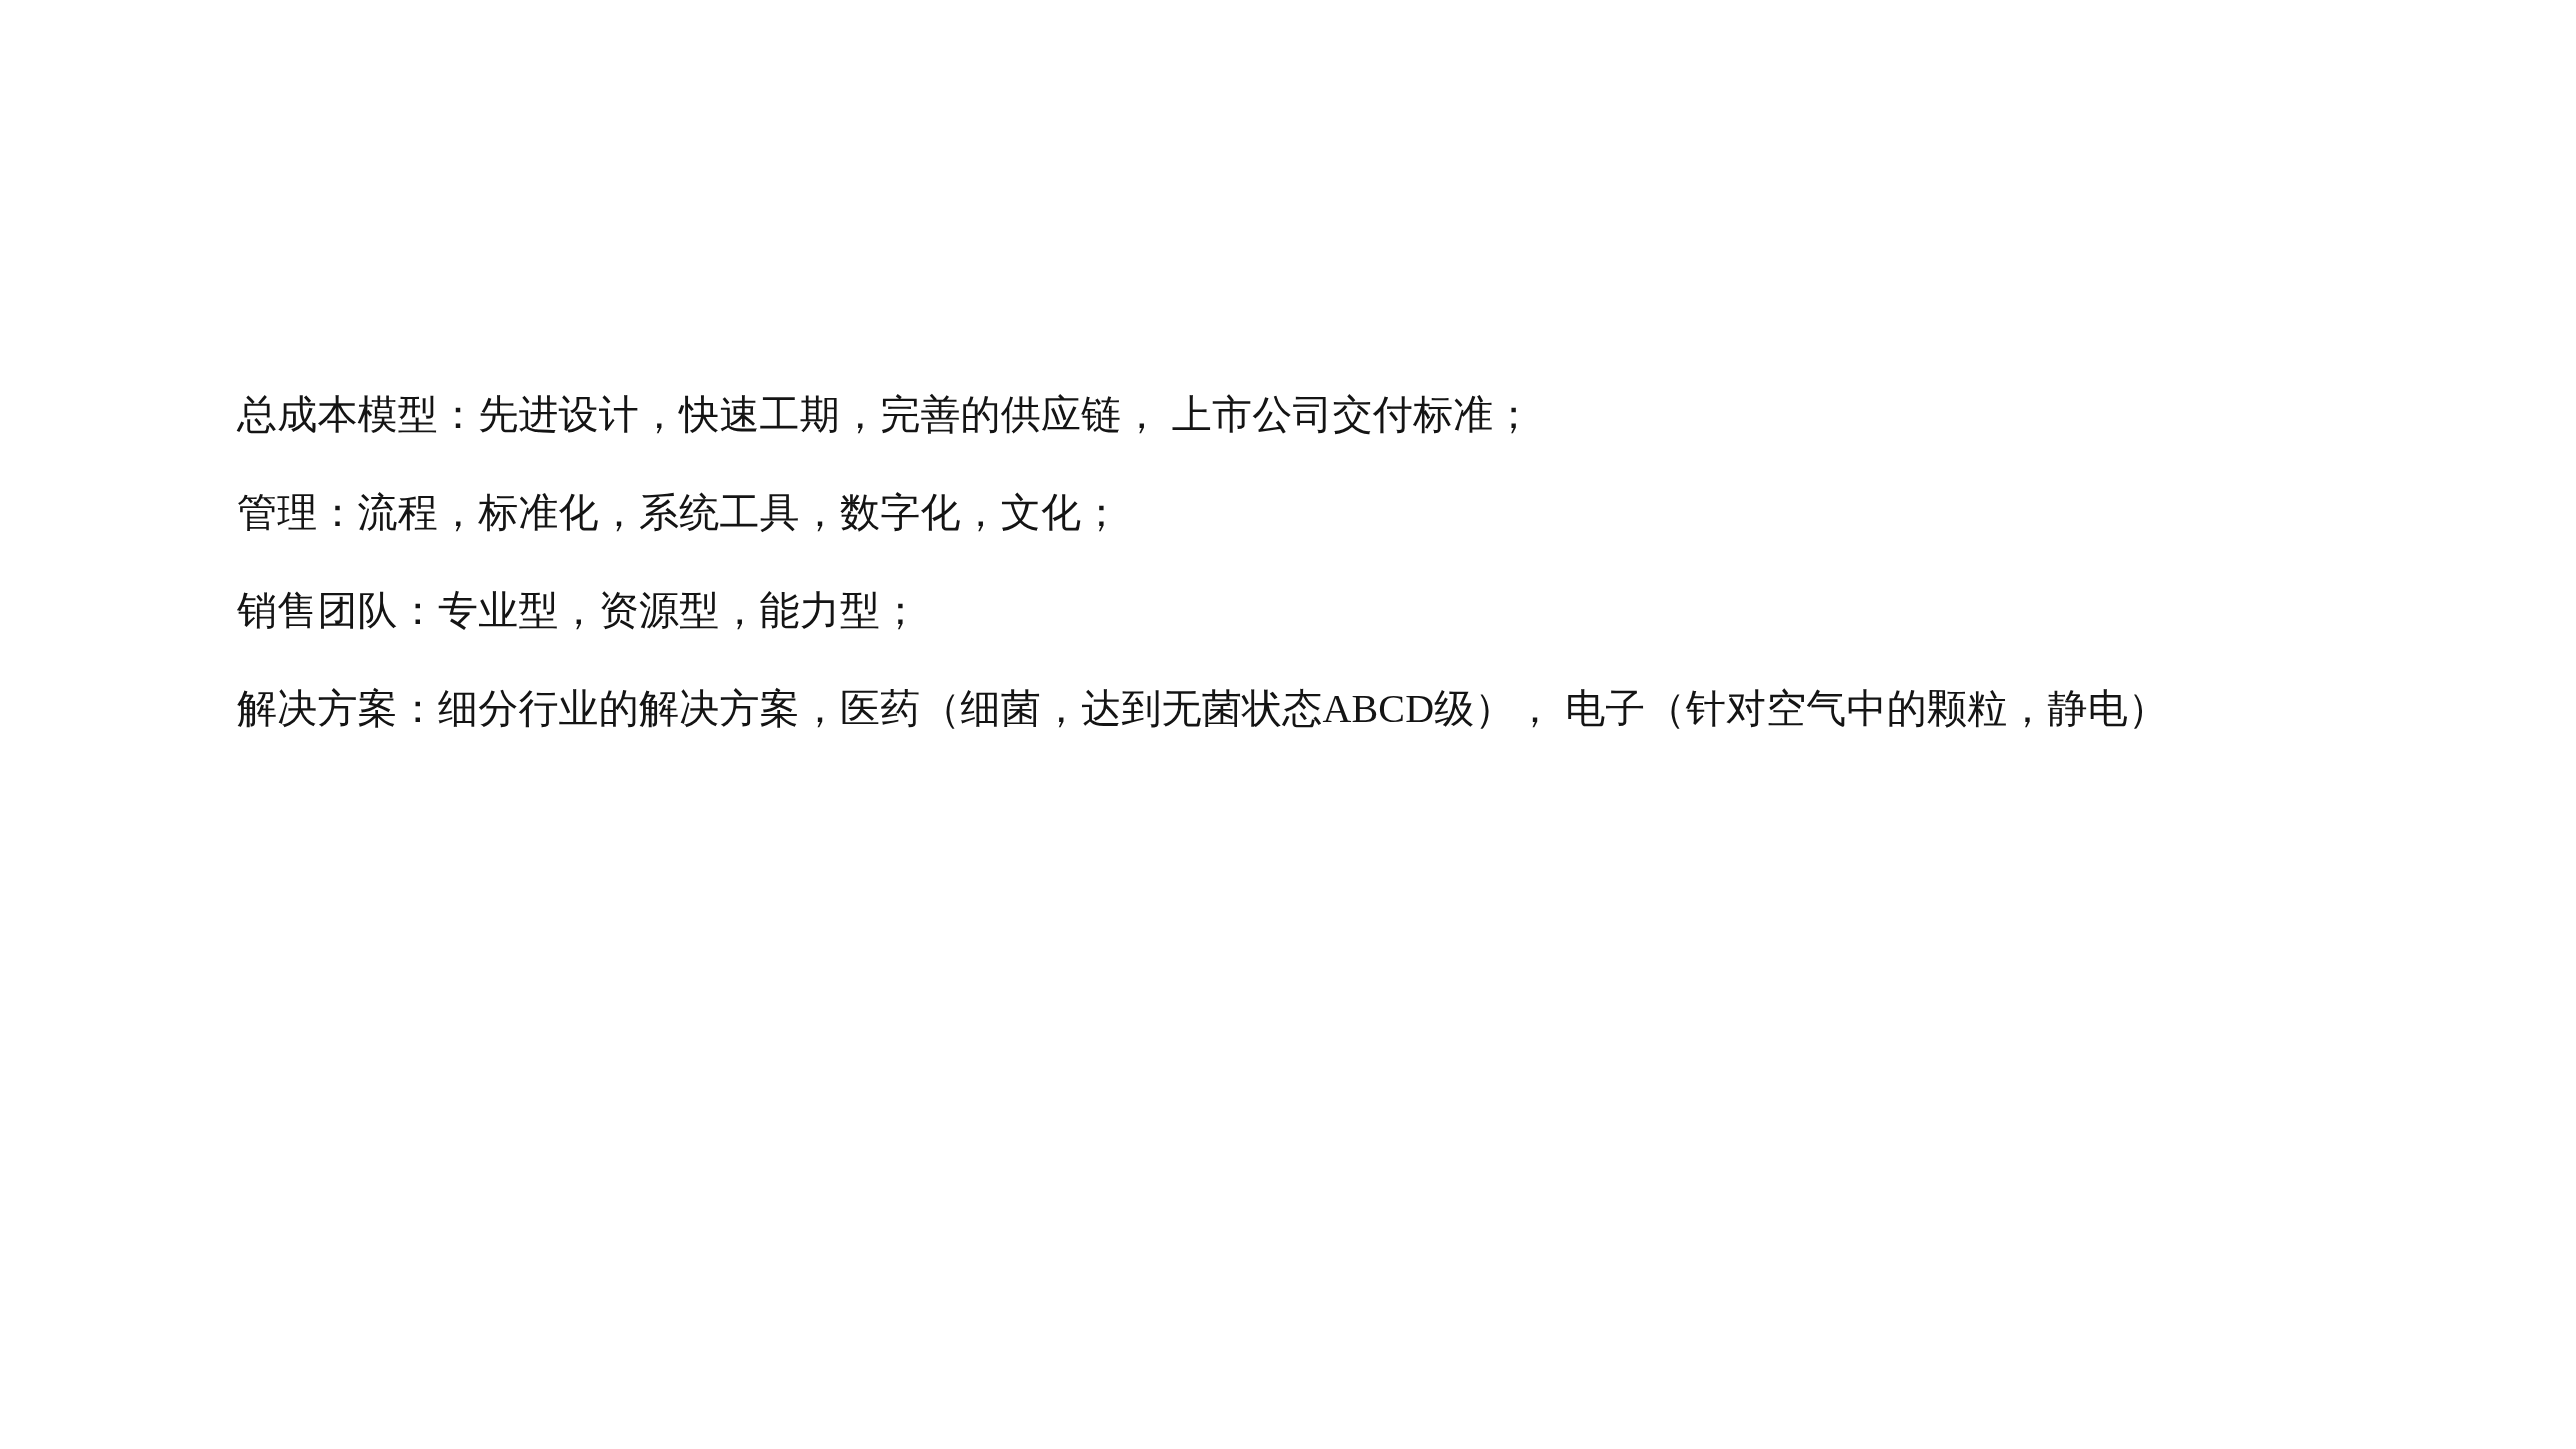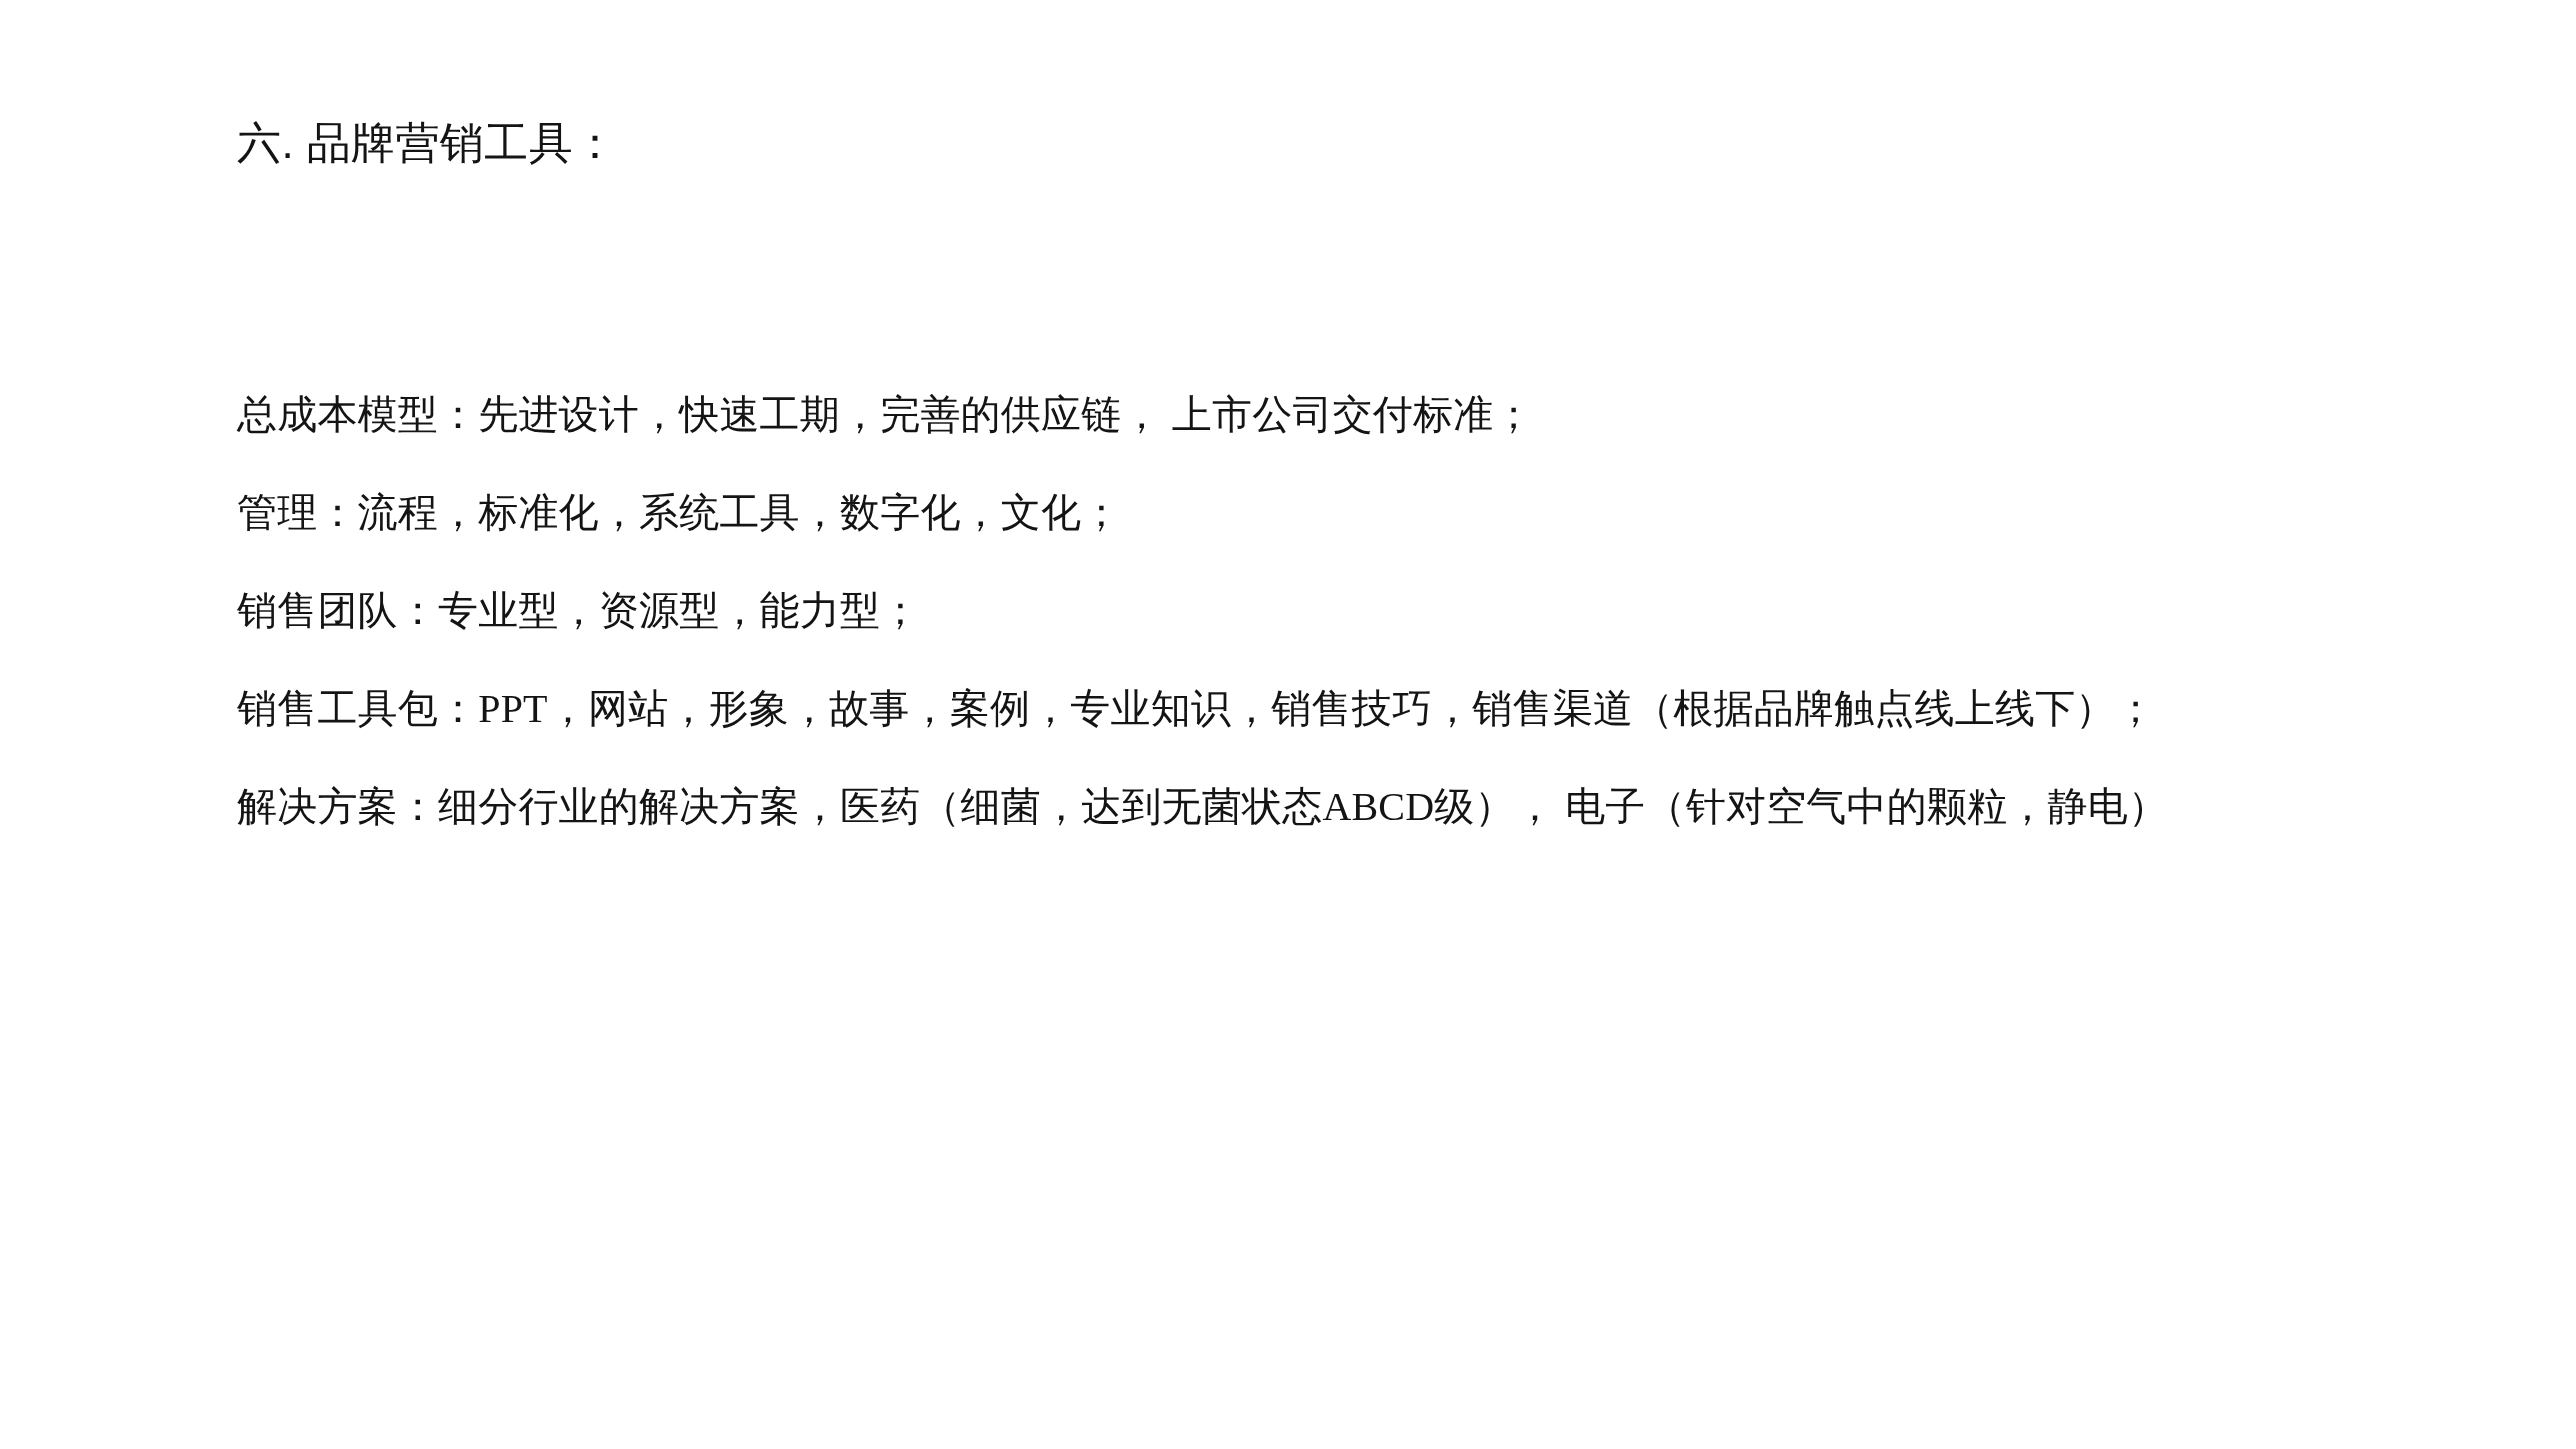--- a/index.html
+++ b/index.html
@@ -49,24 +49,22 @@
   }
   .body-line:last-child {
     margin-bottom: 0;
   }
 </style>
 </head>
 <body>
 
 <div class="slide">
 
-  <div class="slide-title">六. 品牌营销工具：</div>
 
   <div class="body-block">
     <p class="body-line">总成本模型：先进设计，快速工期，完善的供应链， 上市公司交付标准；</p>
     <p class="body-line">管理：流程，标准化，系统工具，数字化，文化；</p>
     <p class="body-line">销售团队：专业型，资源型，能力型；</p>
-    <p class="body-line">销售工具包：PPT，网站，形象，故事，案例，专业知识，销售技巧，销售渠道（根据品牌触点线上线下）；</p>
     <p class="body-line">解决方案：细分行业的解决方案，医药（细菌，达到无菌状态ABCD级）， 电子（针对空气中的颗粒，静电）</p>
   </div>
 
 </div>
 
 
 </body></html>

